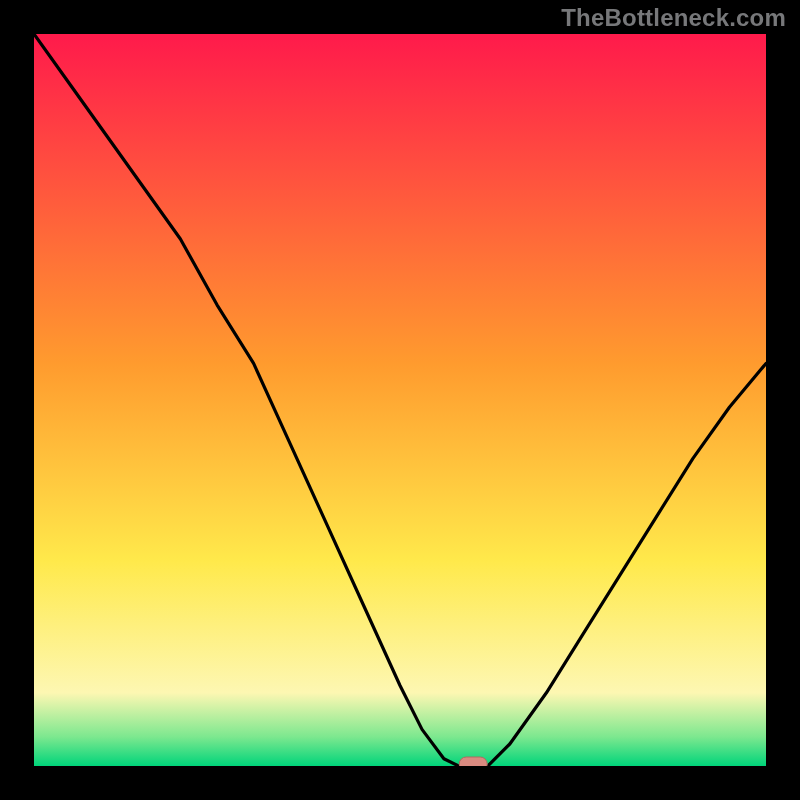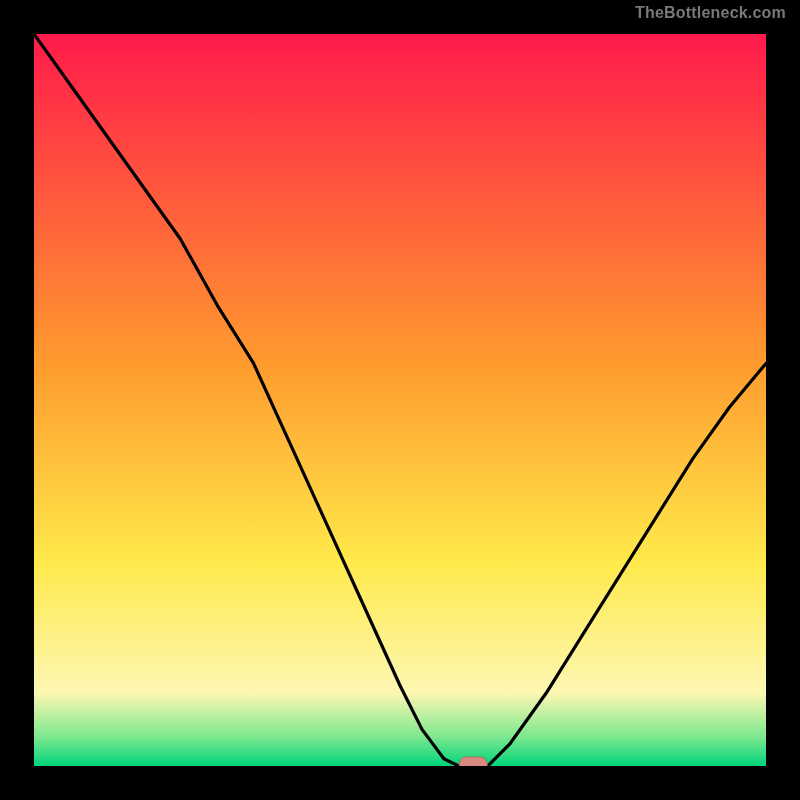--- a/index.html
+++ b/index.html
@@ -14,21 +14,21 @@
     position: relative;
     width: 800px;
     height: 800px;
     background: #000;
   }
   .watermark {
     position: absolute;
     top: 4px;
     right: 14px;
     font-family: Arial, Helvetica, sans-serif;
-    font-size: 16px;
+    font-size: 24px;
     font-weight: 600;
     color: #77787a;
     letter-spacing: 0.2px;
   }
   svg.plot {
     position: absolute;
     left: 34px;
     top: 34px;
     width: 732px;
     height: 732px;

